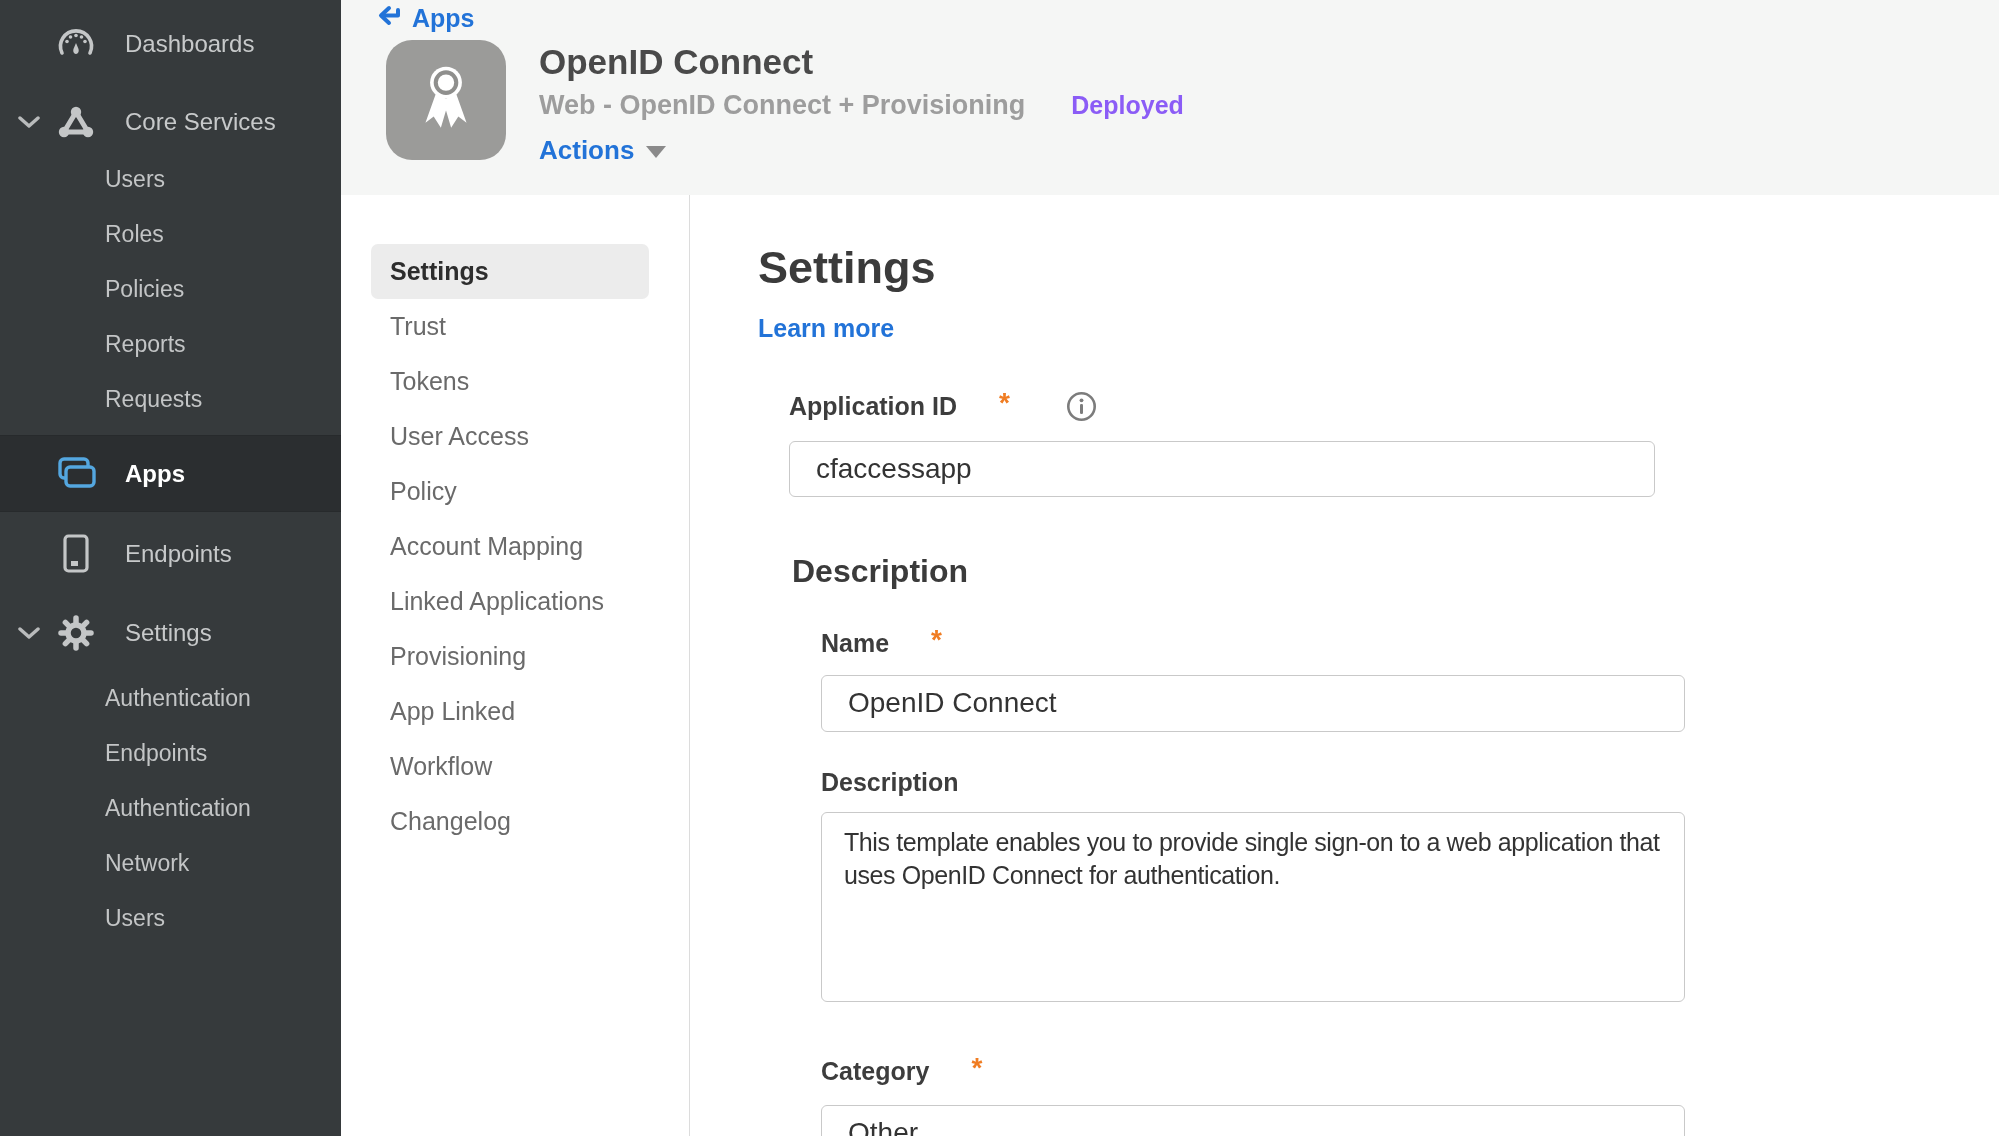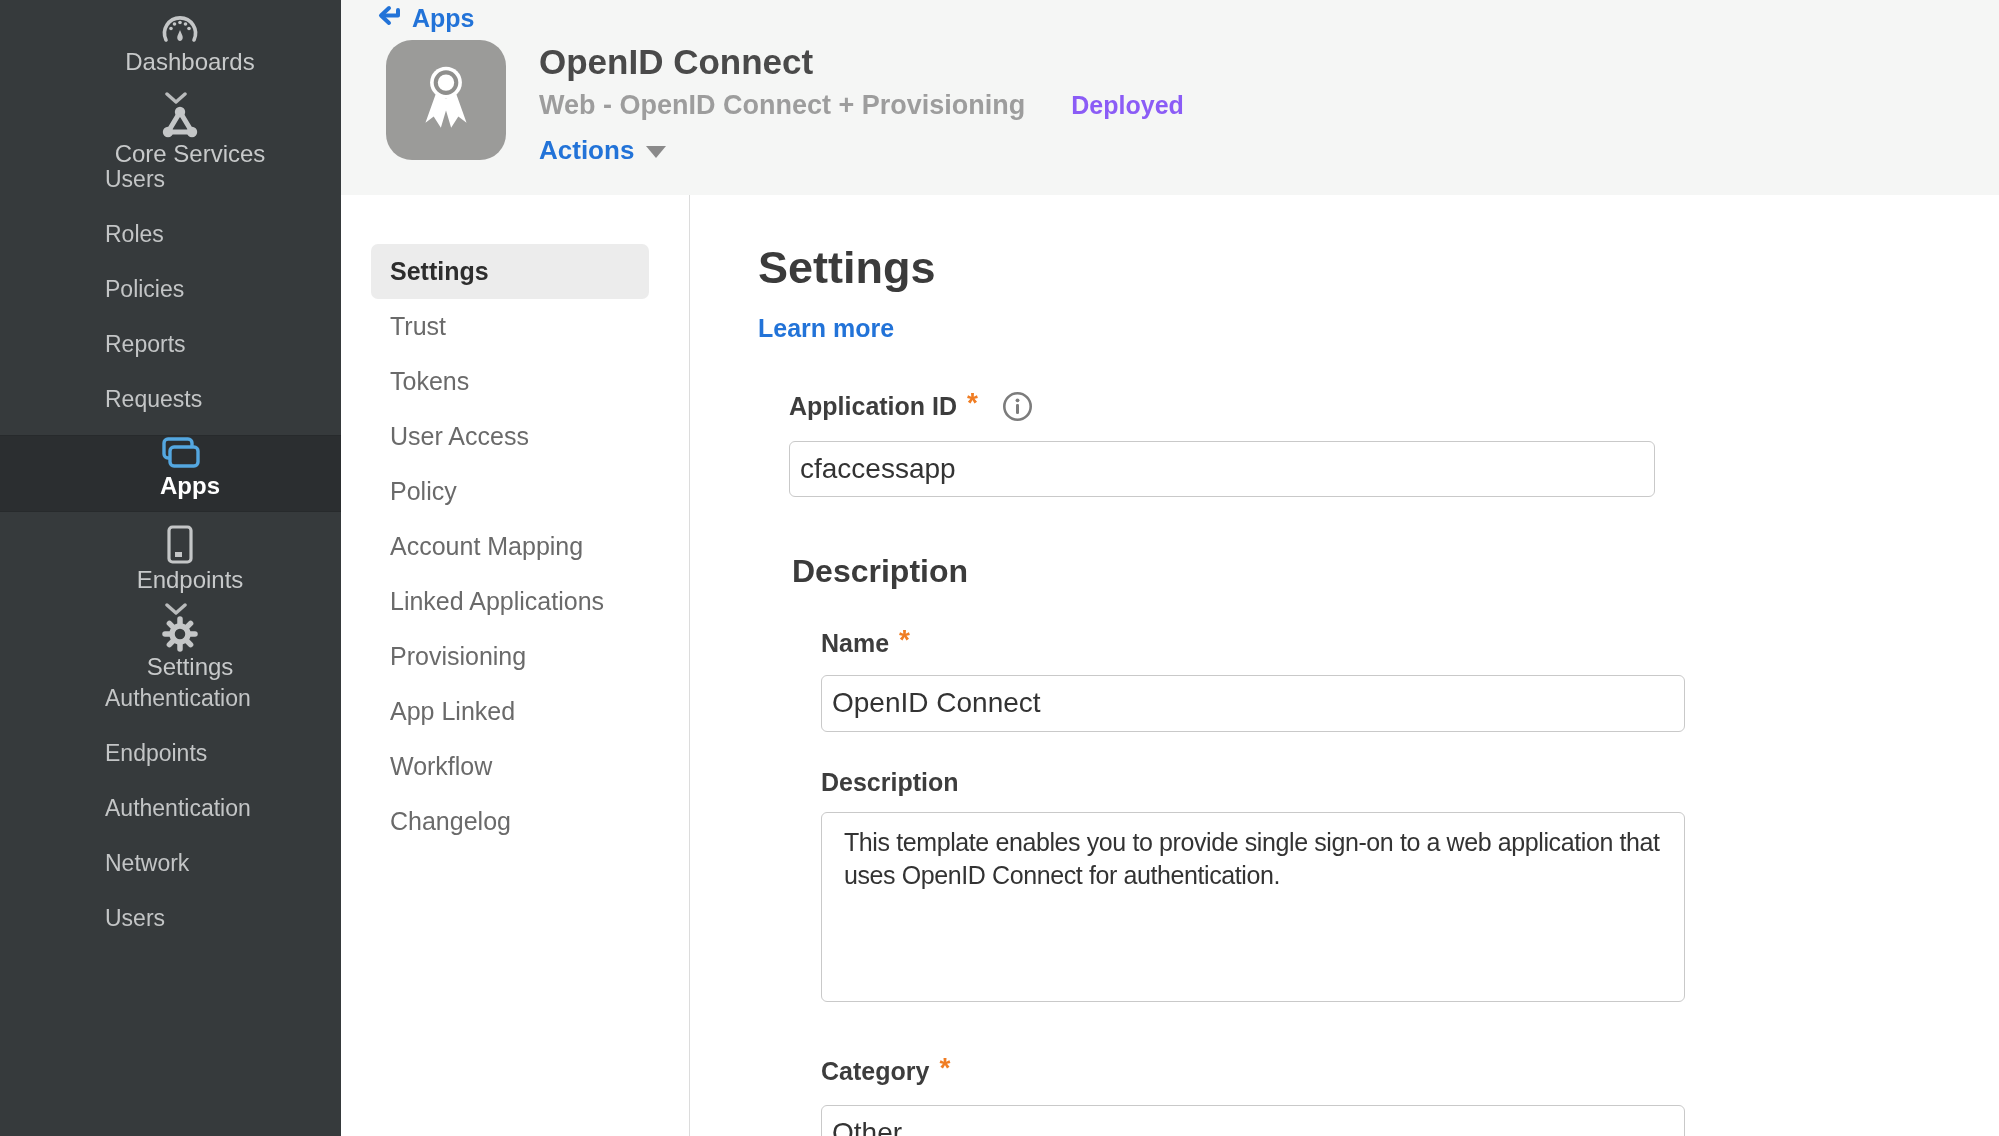--- a/index.html
+++ b/index.html
@@ -4,21 +4,21 @@
 <style>
   * { box-sizing: border-box; margin: 0; padding: 0; }
   html,body { width:1999px; height:1136px; overflow:hidden; }
   body {
     font-family: "Liberation Sans", sans-serif;
     display:flex; background:#fff; color:#3d3d3d;
   }
   
   .sidebar { width:341px; height:1136px; background:#363a3c; flex:none; display:flex; flex-direction:column; }
   .nav-item { display:flex; align-items:center; color:#c7c9ca; flex:none; cursor:pointer; }
-  .nav-parent { height:60px; padding-left:18px; font-size:24px;flex-direction:column; }
+  .nav-parent { height:60px; padding-left:18px; font-size:24px; }
   .nav-child  { height:55px; padding-left:105px; font-size:23px; color:#c3c5c6; }
   .chev-box { width:30px; flex:none; display:flex; align-items:center; }
   .icon-box { width:56px; flex:none; display:flex; align-items:center; justify-content:center; }
   .nav-label { margin-left:21px; white-space:nowrap; }
   .nav-item.active-apps { height:77px; background:#2b2e30; border-top:1px solid #272a2c; border-bottom:1px solid #272a2c; color:#fff; font-weight:700; }
   
   .main { flex:1; display:flex; flex-direction:column; background:#fff; }
   .app-header { height:195px; background:#f5f6f5; position:relative; flex:none; }
   .back-link { position:absolute; left:36px; top:4px; display:flex; align-items:center; gap:9px;
                color:#2273d8; font-weight:700; font-size:25px; text-decoration:none; cursor:pointer; }
@@ -38,26 +38,26 @@
   .content { flex:1; display:flex; min-height:0; }
   .subnav { width:349px; flex:none; border-right:1px solid #dcdcdc; padding-top:49px; }
   .subnav-item { height:55px; width:278px; margin-left:30px; padding-left:19px;
                  display:flex; align-items:center; font-size:25px; color:#6a6a6a; cursor:pointer; }
   .subnav-item.active { background:#ececec; border-radius:7px; color:#2d2d2d; font-weight:700; }
   .form-area { flex:1; padding:48px 0 0 68px; }
   .form-title { font-size:45px; font-weight:700; color:#3b3b3b; line-height:1.1; }
   .learn-more { display:inline-block; margin-top:21px; color:#2273d8; font-weight:700; font-size:25px;
                 text-decoration:none; cursor:pointer; }
   .block-appid { margin-left:31px; }
-  .label-row { display:flex; align-items:center; }
+  .label-row { display:flex; align-items:center;gap:32px; }
   .field-label { font-size:25px; font-weight:700; color:#3d3d3d; }
   .req { color:#f07d23; font-size:28px; font-weight:700; margin-left:10px; position:relative; top:-4px; }
   .info-wrap { margin-left:24px; display:flex; align-items:center; cursor:pointer; }
   .text-input { display:block; height:56px; border:1px solid #c9c9c9; border-radius:6px; background:#fff;
-                font-family:"Liberation Sans", sans-serif; font-size:28px; color:#333; padding:0 10px; }
+                font-family:"Liberation Sans", sans-serif; font-size:28px; color:#333; padding:0 26px; }
   .section-title { font-size:32px; font-weight:700; color:#3b3b3b; margin-top:56px; margin-left:34px; }
   .section-fields { margin-left:63px; }
   .text-area { display:block; width:864px; height:190px; border:1px solid #c9c9c9; border-radius:6px;
                background:#fff; resize:none; font-family:"Liberation Sans", sans-serif; font-size:25px;
                letter-spacing:-0.4px; line-height:1.32; color:#333; padding:13px 22px; margin-top:15px; }
 </style>
 </head>
 <body>
 
 <aside class="sidebar">

